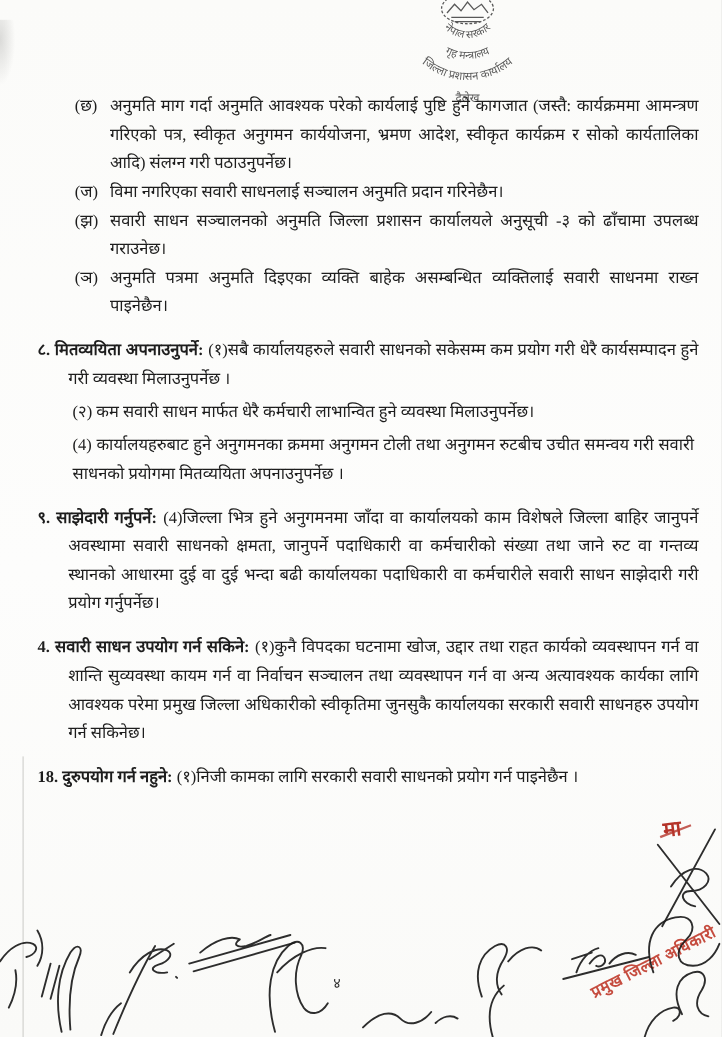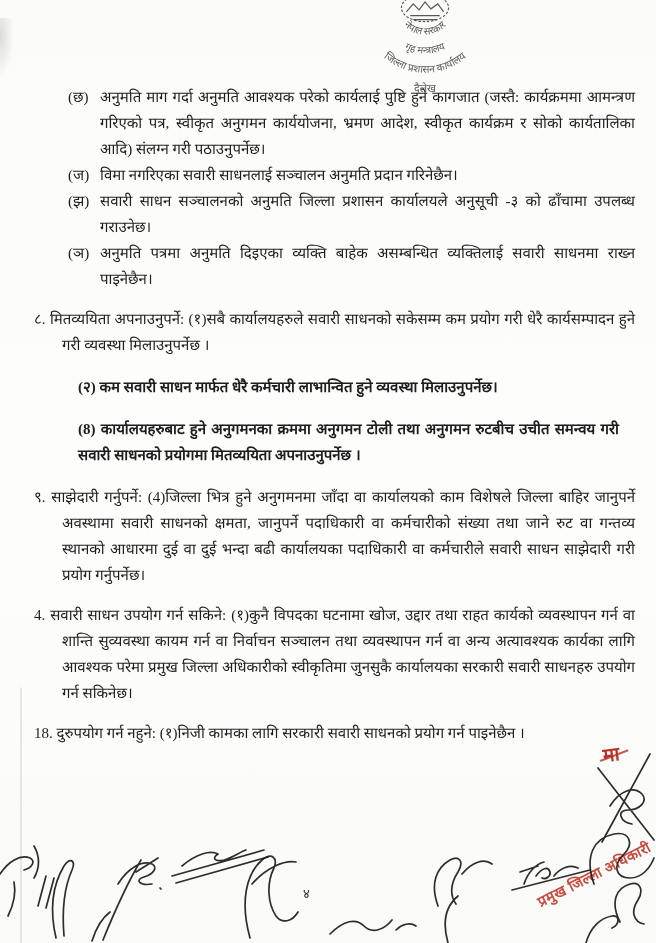--- a/index.html
+++ b/index.html
@@ -9,22 +9,22 @@
     font-family:"Liberation Serif","DejaVu Serif",serif;color:#1d1d1d;
   }
   .content{
     position:absolute;left:34px;top:84px;width:601px;
     font-size:15px;line-height:26px;text-align:justify;
   }
   .litem{position:relative;padding-left:66px;}
   .litem .lbl{position:absolute;left:34px;top:0;}
   .section{margin-top:14px;}
   .sec-lead{padding-left:28px;text-indent:-28px;margin:0;}
-  .sec-head{font-weight:normal;}
-  .sub{padding-left:28px;margin:16px;font-weight:bold;}
+  .sec-head{font-weight:bold;}
+  .sub{padding-left:28px;margin:4px;}
   .seal{position:absolute;left:310px;top:0;width:230px;height:108px;opacity:.85;}
   .seal text{font-family:"Liberation Serif","DejaVu Serif",serif;fill:#3c3c3c;}
   .officer-stamp{
     position:absolute;left:538px;top:892px;transform:rotate(-27deg);transform-origin:0 50%;
     color:#c03a2b;font-weight:bold;font-size:14.5px;letter-spacing:.5px;white-space:nowrap;opacity:.9;
   }
   .correction{
     position:absolute;left:603px;top:745px;color:#b5342a;
     font-size:19px;font-weight:bold;transform:rotate(-7deg);line-height:1;
   }
@@ -96,21 +96,21 @@
 
         <div class="section">
           <p class="sec-lead">
             <span class="sec-head"><span>८.</span> <span>मितव्ययिता अपनाउनुपर्ने:</span></span>
             <span>(१)सबै कार्यालयहरुले सवारी साधनको सकेसम्म कम प्रयोग गरी धेरै कार्यसम्पादन हुने गरी व्यवस्था मिलाउनुपर्नेछ ।</span>
           </p>
           <div>
 
               <p class="sub">(२) कम सवारी साधन मार्फत धेरै कर्मचारी लाभान्वित हुने व्यवस्था मिलाउनुपर्नेछ।</p>
 
-              <p class="sub">(8) कार्यालयहरुबाट हुने अनुगमनका क्रममा अनुगमन टोली तथा अनुगमन रुटबीच उचीत समन्वय गरी सवारी साधनको प्रयोगमा मितव्ययिता अपनाउनुपर्नेछ ।</p>
+              <p class="sub">(4) कार्यालयहरुबाट हुने अनुगमनका क्रममा अनुगमन टोली तथा अनुगमन रुटबीच उचीत समन्वय गरी सवारी साधनको प्रयोगमा मितव्ययिता अपनाउनुपर्नेछ ।</p>
 
             </div>
         </div>
 
         <div class="section">
           <p class="sec-lead">
             <span class="sec-head"><span>९.</span> <span>साझेदारी गर्नुपर्ने:</span></span>
             <span>(4)जिल्ला भित्र हुने अनुगमनमा जाँदा वा कार्यालयको काम विशेषले जिल्ला बाहिर जानुपर्ने अवस्थामा सवारी साधनको क्षमता, जानुपर्ने पदाधिकारी वा कर्मचारीको संख्या तथा जाने रुट वा गन्तव्य स्थानको आधारमा दुई वा दुई भन्दा बढी कार्यालयका पदाधिकारी वा कर्मचारीले सवारी साधन साझेदारी गरी प्रयोग गर्नुपर्नेछ।</span>
           </p>
           <div>

